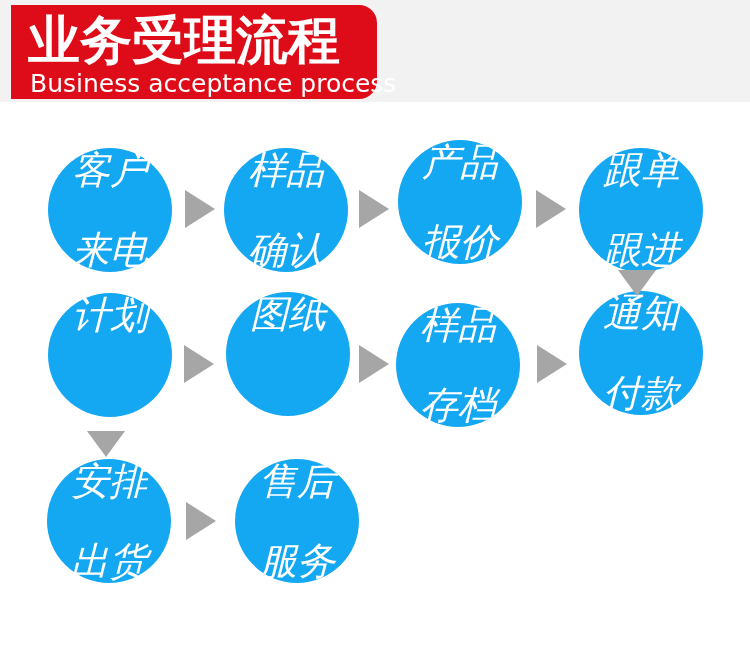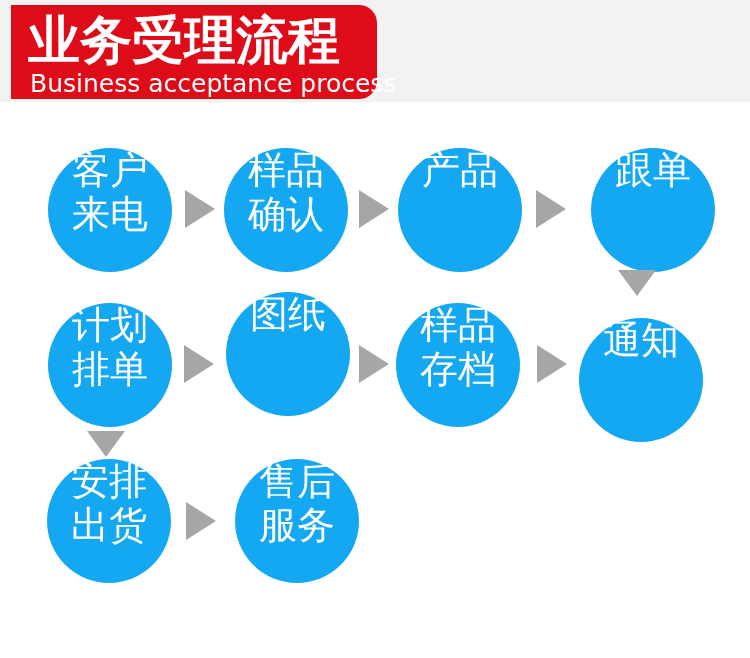--- a/index.html
+++ b/index.html
@@ -33,41 +33,41 @@
     font-size:25px;line-height:26px;
     font-weight:normal;color:#ffffff;white-space:nowrap;
   }
 
   
   .flow{position:absolute;inset:0;}
   .circle{
     position:absolute;width:124px;height:124px;border-radius:50%;
     background:var(--circle_blue,#14a7f2);
     color:#ffffff;
-    display:flex;flex-direction:column;align-items:center;justify-content:flex-start;
-    font-size:38px;line-height:44px;font-weight:500;text-align:center;
+    display:flex;flex-direction:column;align-items:center;justify-content:space-between;
+    font-size:38px;line-height:44px;font-weight:500;text-align:center;font-style:italic;
   }
   .arrow-right{
     position:absolute;width:0;height:0;
     border-top:19px solid transparent;
     border-bottom:19px solid transparent;
     border-left:30px solid var(--arrow_gray,#a6a6a6);
   }
   .arrow-down{
     position:absolute;width:0;height:0;
     border-left:19px solid transparent;
     border-right:19px solid transparent;
     border-top:26px solid var(--arrow_gray,#a6a6a6);
   }
 
   
   #s1{left:48px;top:148px}  #s2{left:224px;top:148px}
-  #s3{left:398px;top:148px} #s4{left:591px;top:148px}
-  #s5{left:48px;top:303px}  #s6{left:226px;top:292px}
-  #s7{left:396px;top:303px} #s8{left:579px;top:318px}
+  #s3{left:398px;top:140px} #s4{left:579px;top:148px}
+  #s5{left:48px;top:293px}  #s6{left:226px;top:292px}
+  #s7{left:396px;top:303px} #s8{left:579px;top:291px}
   #s9{left:47px;top:459px}  #s10{left:235px;top:459px}
 
   
   #a1{left:185px;top:190px} #a2{left:359px;top:190px} #a3{left:536px;top:190px}
   #a4{left:184px;top:345px} #a5{left:359px;top:345px} #a6{left:537px;top:345px}
   #a7{left:186px;top:502px}
   #d1{left:618px;top:270px} #d2{left:87px;top:431px}
 </style>
 </head>
 <body style="--banner_red: #de0c18; --band_gray: #f2f2f2; --circle_blue: #14a7f2; --arrow_gray: #a6a6a6; --text_white: #ffffff;">
@@ -86,37 +86,39 @@
     <div class="circle" id="s1">
       <span>客户</span>
       <span>来电</span>
     </div>
     <div class="circle" id="s2">
       <span>样品</span>
       <span>确认</span>
     </div>
     <div class="circle" id="s3">
       <span>产品</span>
+      <span>报价</span>
     </div>
     <div class="circle" id="s4">
       <span>跟单</span>
+      <span>跟进</span>
     </div>
     <div class="circle" id="s5">
       <span>计划</span>
-      <span>排单</span>
     </div>
     <div class="circle" id="s6">
       <span>图纸</span>
     </div>
     <div class="circle" id="s7">
       <span>样品</span>
       <span>存档</span>
     </div>
     <div class="circle" id="s8">
       <span>通知</span>
+      <span>付款</span>
     </div>
     <div class="circle" id="s9">
       <span>安排</span>
       <span>出货</span>
     </div>
     <div class="circle" id="s10">
       <span>售后</span>
       <span>服务</span>
     </div>
 

